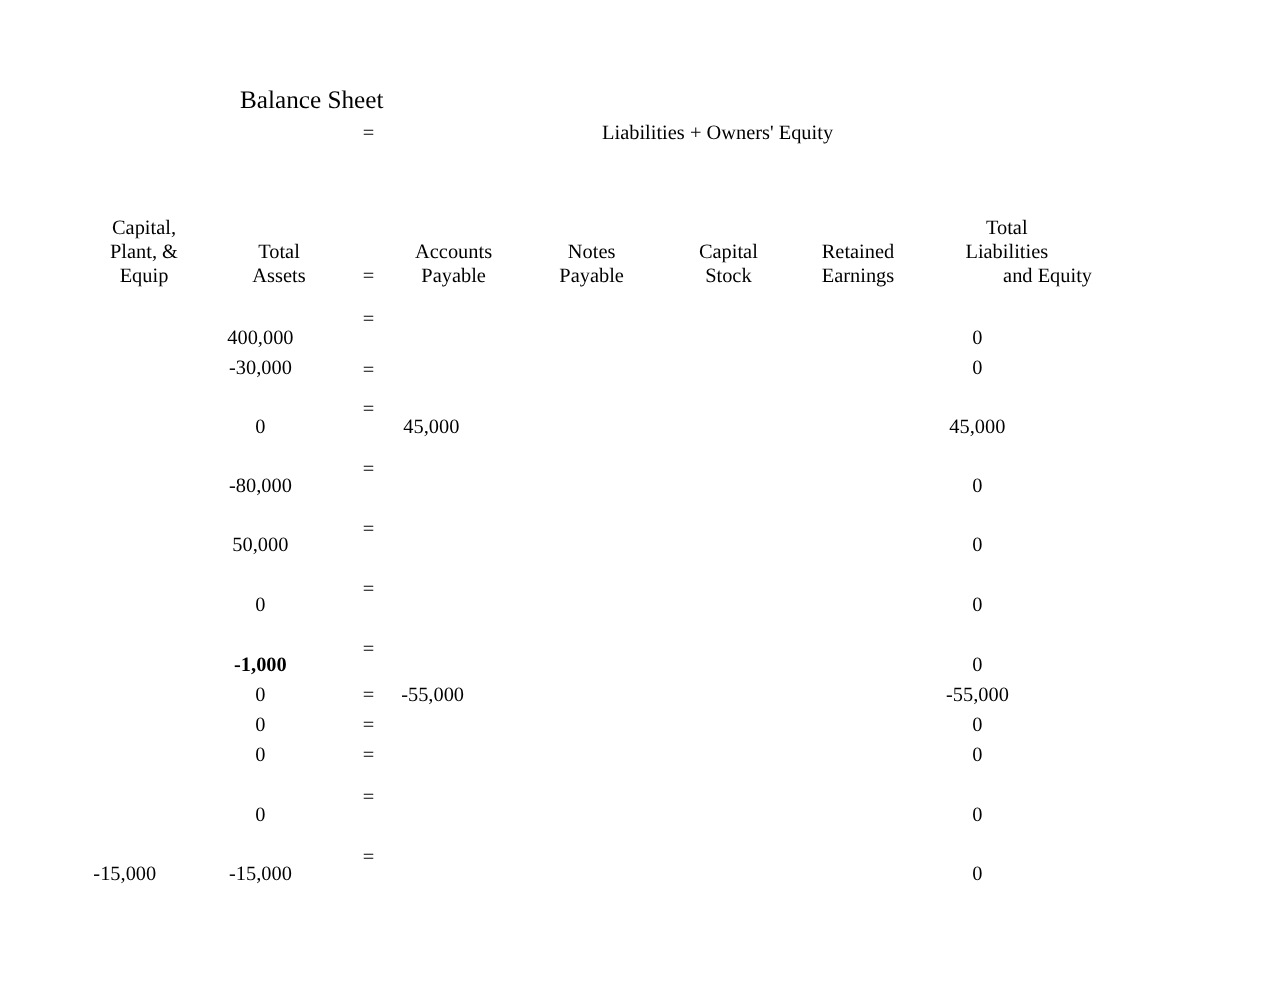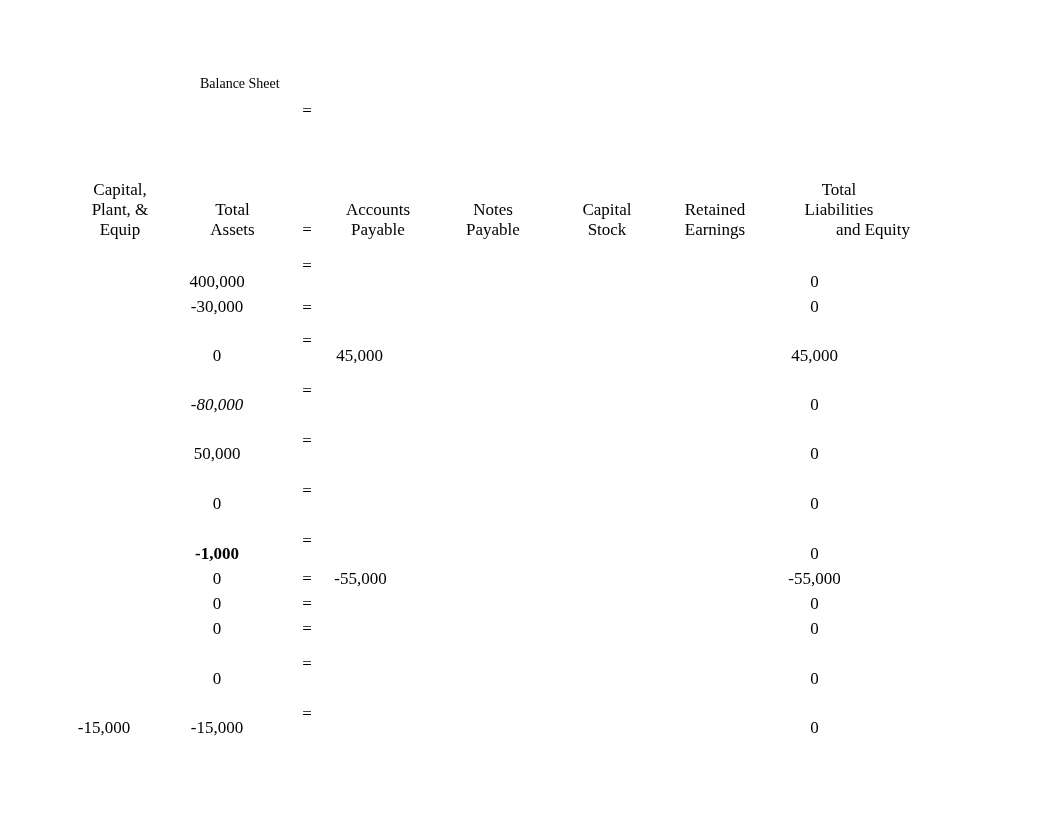--- a/index.html
+++ b/index.html
@@ -39,32 +39,33 @@
   .hdr {
     font-size: 17px;
     line-height: 20px;
     text-align: center;
   }
   .eq {
     text-align: center;
     font-size: 17px;
   }
   .title {
-    font-size: 14px;
+    font-size: 21px;
   }
 </style>
 </head>
 <body>
 
 <div id="sheet">
 
   <div class="cell title lft" style="left:200px; top:74px;">Balance Sheet</div>
 
   <div class="cell eq" style="left:297px; top:101px; width:20px;">=</div>
 
+  <div class="cell ctr" style="left:448px; top:101px; width:300px;">Liabilities + Owners' Equity</div>
 
   <div class="cell hdr" style="left:60px; top:180px; width:120px;">Capital,</div>
   <div class="cell hdr" style="left:60px; top:200px; width:120px;">Plant, &amp;</div>
   <div class="cell hdr" style="left:60px; top:220px; width:120px;">Equip</div>
 
   <div class="cell hdr" style="left:175px; top:180px; width:115px;"></div>
   <div class="cell hdr" style="left:175px; top:200px; width:115px;">Total</div>
   <div class="cell hdr" style="left:175px; top:220px; width:115px;">Assets</div>
 
   <div class="cell hdr" style="left:297px; top:220px; width:20px;">=</div>
@@ -100,21 +101,21 @@
   <div class="cell eq" style="left:297px; top:594px; width:20px;">=</div>
   <div class="cell eq" style="left:297px; top:619px; width:20px;">=</div>
   <div class="cell eq" style="left:297px; top:654px; width:20px;">=</div>
   <div class="cell eq" style="left:297px; top:704px; width:20px;">=</div>
 
   <div class="cell num" style="left:56px; top:718px; width:96px;">-15,000</div>
 
   <div class="cell num" style="left:170px; top:272px; width:94px;">400,000</div>
   <div class="cell num" style="left:170px; top:297px; width:94px;">-30,000</div>
   <div class="cell num" style="left:170px; top:346px; width:94px;">0</div>
-  <div class="cell num" style="left:170px; top:395px; width:94px;font-style:italic;">-80,000</div>
+  <div class="cell num" style="left:170px; top:395px; width:94px;">-80,000</div>
   <div class="cell num" style="left:170px; top:444px; width:94px;">50,000</div>
   <div class="cell num" style="left:170px; top:494px; width:94px;">0</div>
   <div class="cell num" style="left:170px; top:544px; width:94px;font-weight:bold;">-1,000</div>
   <div class="cell num" style="left:170px; top:569px; width:94px;">0</div>
   <div class="cell num" style="left:170px; top:594px; width:94px;">0</div>
   <div class="cell num" style="left:170px; top:619px; width:94px;">0</div>
   <div class="cell num" style="left:170px; top:669px; width:94px;">0</div>
   <div class="cell num" style="left:170px; top:718px; width:94px;">-15,000</div>
 
   <div class="cell num" style="left:312px; top:346px; width:95px;">45,000</div>

